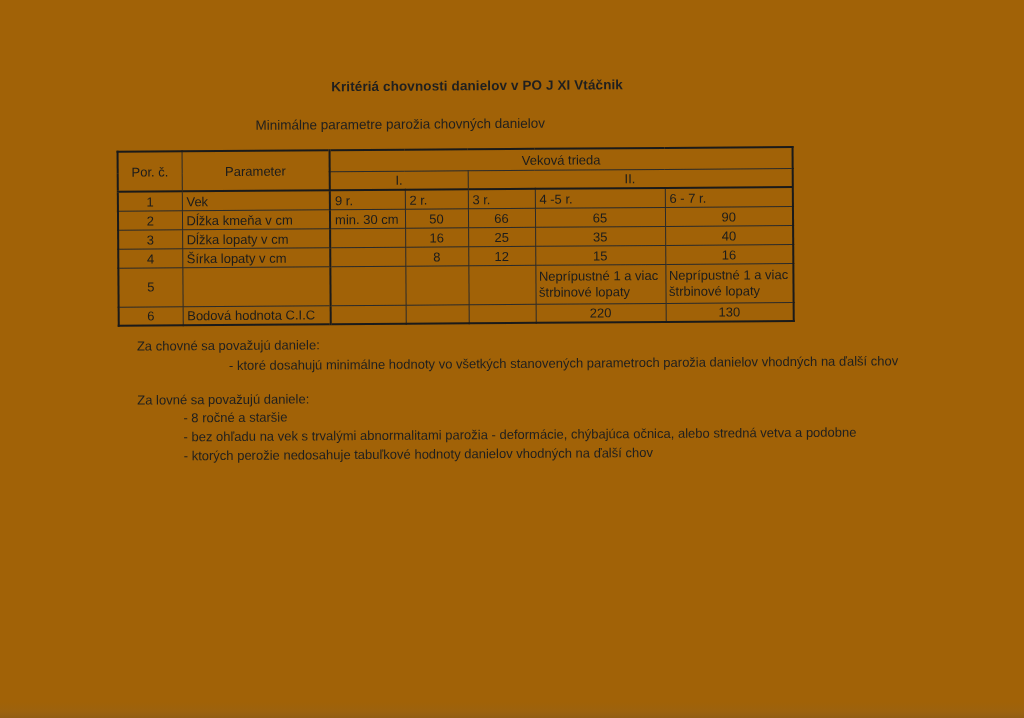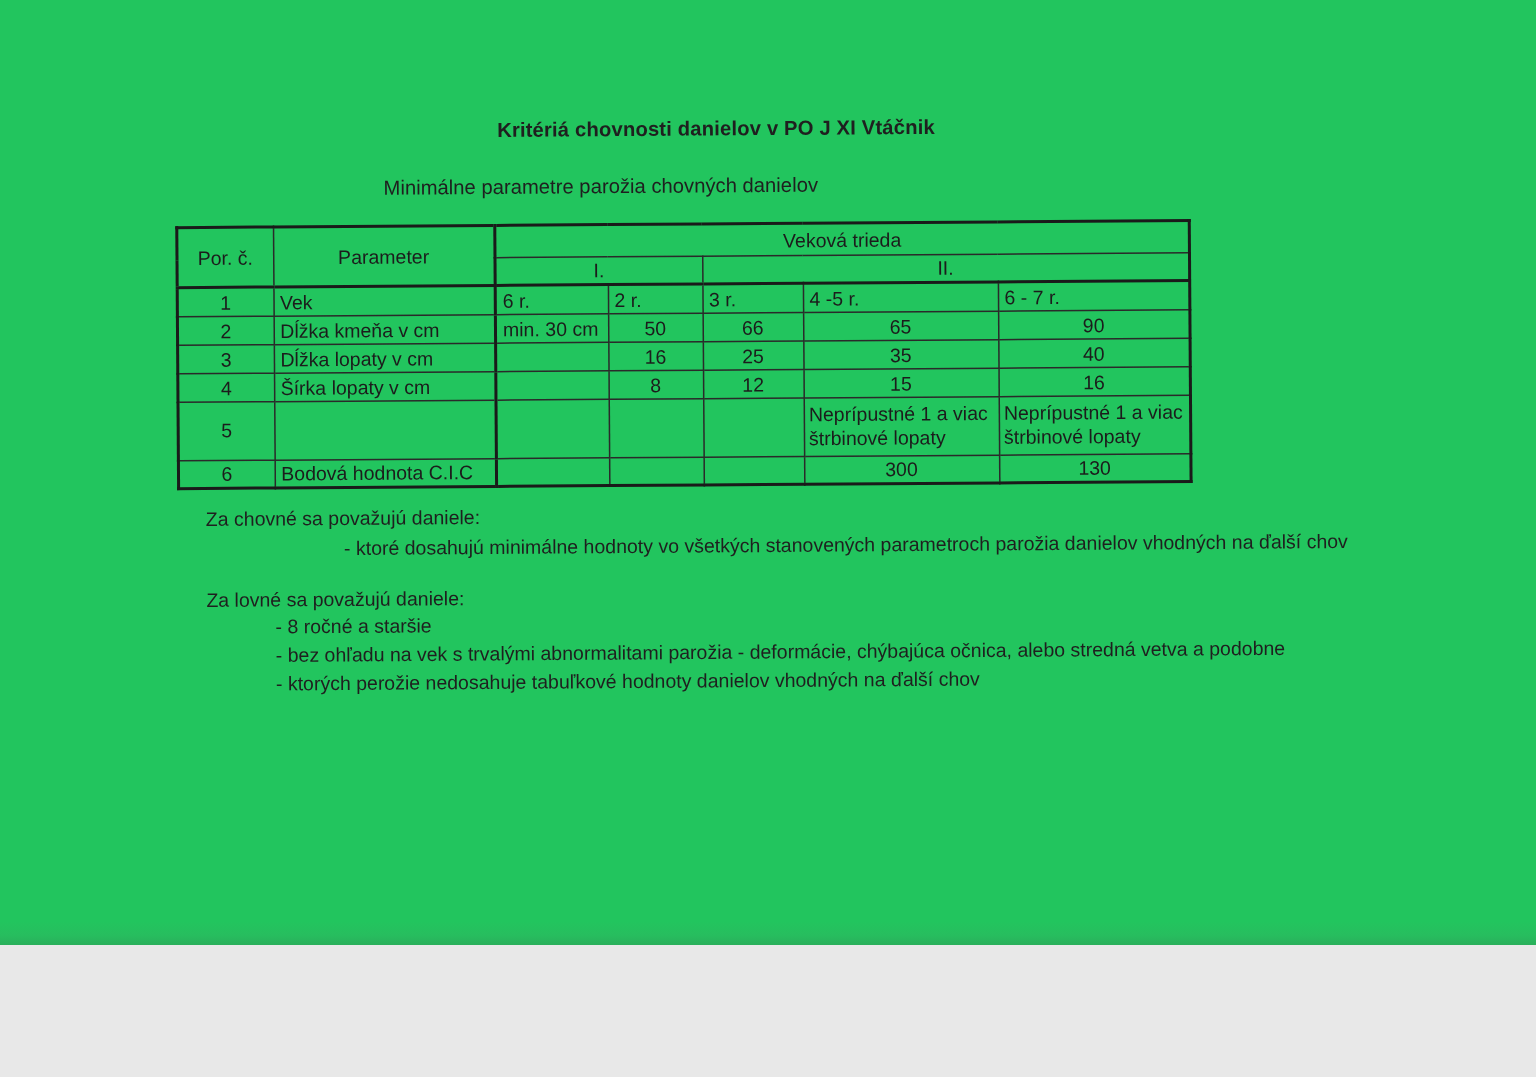--- a/index.html
+++ b/index.html
@@ -1,18 +1,18 @@
 <!DOCTYPE html>
 <html><head>
 <meta charset="utf-8">
 <style>
   html,body { margin:0; padding:0; background:#e8e8e8; }
   .page {
-    position:relative; width:1024px; height:630px; margin:0 auto;
-    background:#22c55e; overflow:hidden;
+    position:relative; width:1024px; height:718px; margin:0 auto;
+    background:#a16207; overflow:hidden;
     font-family:"Liberation Sans","DejaVu Sans",sans-serif;
     color:#1f1f1f;
   }
   .rot { position:absolute; left:0; top:0; right:0; bottom:0; transform:rotate(-0.4deg); transform-origin:50% 50%; }
 
   .title {
     position:absolute; left:333px; top:78px; margin:0;
     font-size:13.5px; font-weight:700; letter-spacing:0.1px; white-space:nowrap;
   }
   .subtitle {
@@ -84,21 +84,21 @@
         </tr>
         <tr class="hrow2">
           <th colspan="2" class="c hsep">I.</th>
           <th colspan="3" class="c hsep">II.</th>
         </tr>
       </thead>
       <tbody>
         <tr>
           <td class="c">1</td>
           <td class="l vsep">Vek</td>
-          <td class="l">6 r.</td>
+          <td class="l">9 r.</td>
           <td class="l">2 r.</td>
           <td class="l">3 r.</td>
           <td class="l">4 -5 r.</td>
           <td class="l">6 - 7 r.</td>
         </tr>
         <tr>
           <td class="c">2</td>
           <td class="l vsep">Dĺžka kmeňa v cm</td>
           <td class="l">min. 30 cm</td>
           <td class="c">50</td>
@@ -132,21 +132,21 @@
           <td class="l"></td>
           <td class="l small">Neprípustné 1 a viac štrbinové lopaty</td>
           <td class="l small">Neprípustné 1 a viac štrbinové lopaty</td>
         </tr>
         <tr class="last">
           <td class="c">6</td>
           <td class="l vsep">Bodová hodnota C.I.C</td>
           <td class="l"></td>
           <td class="c"></td>
           <td class="c"></td>
-          <td class="c">300</td>
+          <td class="c">220</td>
           <td class="c">130</td>
         </tr>
       </tbody>
     </table>
 
     <div class="sec-heading h1s">Za chovné sa považujú daniele:</div>
     <div class="sec-item i1a">- ktoré dosahujú minimálne hodnoty vo všetkých stanovených parametroch parožia danielov vhodných na ďalší chov</div>
 
     <div class="sec-heading h2s">Za lovné sa považujú daniele:</div>
     <div class="sec-item i2a">- 8 ročné a staršie</div>

